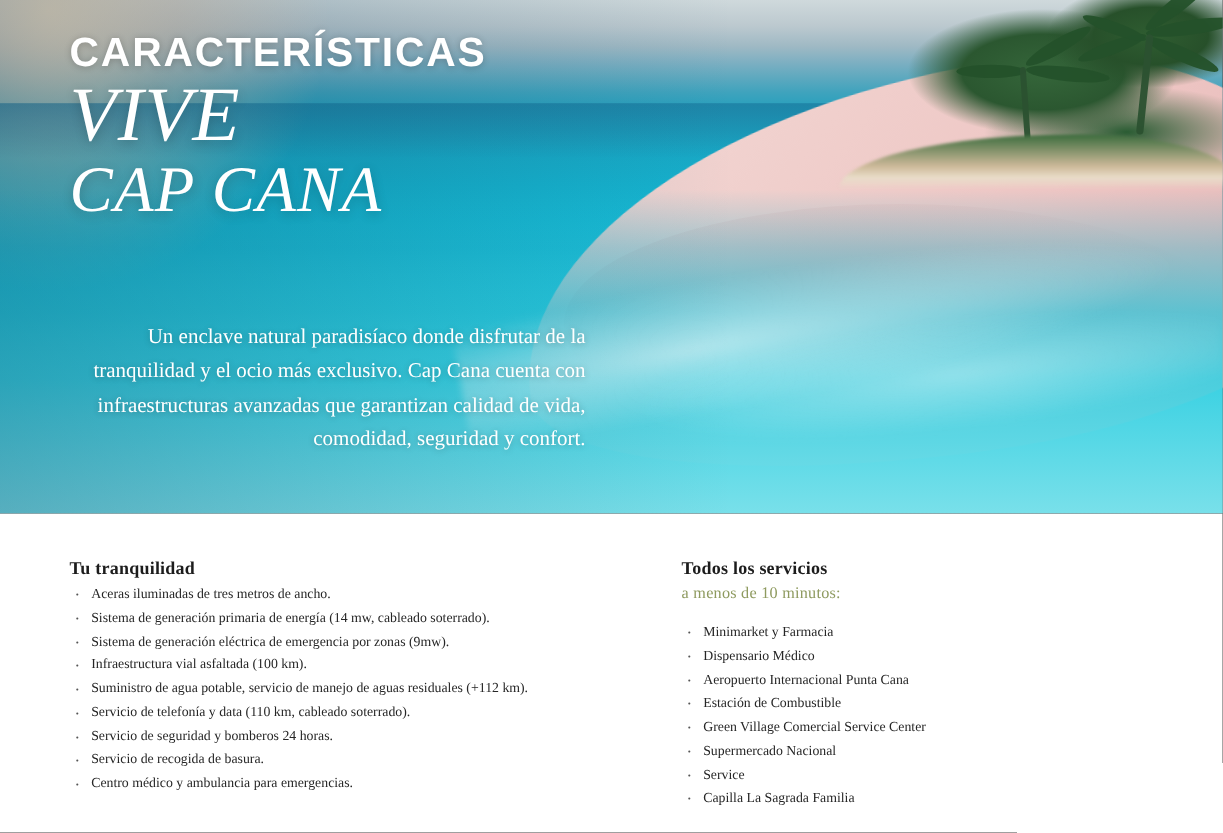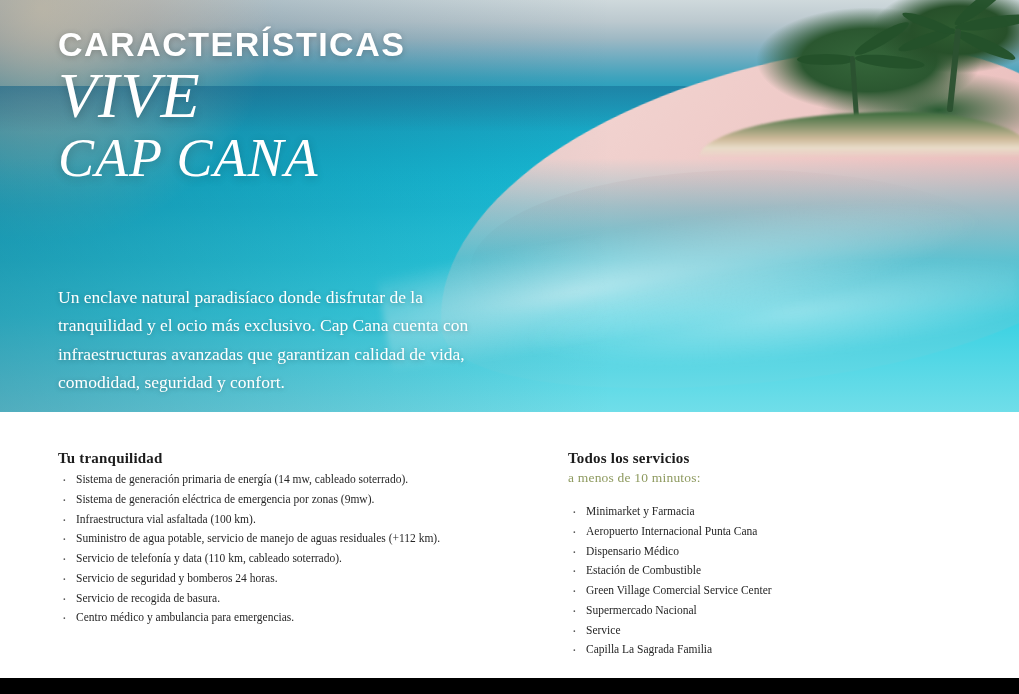--- a/index.html
+++ b/index.html
@@ -170,36 +170,37 @@
     letter-spacing: 1px;
     text-shadow: 0 2px 10px rgba(0,0,0,0.20);
   }
   .big-line.second {
     font-size: 54px;
     margin-top: 4px;
   }
   .hero-paragraph {
     position: absolute;
     left: 58px;
-    top: 283px;
+    top: 266px;
     width: 430px;
     color: #ffffff;
     font-family: "Liberation Serif", serif;
     font-size: 17.5px;
     line-height: 1.62;
     text-shadow: 0 1px 5px rgba(0,0,0,0.25);
     z-index: 5;
     margin: 0;
+    text-align: right;
   }
 
   
   .content {
     position: absolute;
     left: 0;
-    top: 412px;
+    top: 428px;
     width: 1019px;
     height: 266px;
     background: #ffffff;
   }
   .col {
     position: absolute;
     top: 38px;
   }
   .col-left { left: 58px; width: 460px; }
   .col-right { left: 568px; width: 420px; }
@@ -276,39 +277,40 @@
     </div>
 
     <p class="hero-paragraph">Un enclave natural paradisíaco donde disfrutar de la tranquilidad y el ocio más exclusivo. Cap Cana cuenta con infraestructuras avanzadas que garantizan calidad de vida, comodidad, seguridad y confort.</p>
   </div>
 
   <div class="content">
 
     <div class="col col-left">
       <h3 class="col-title">Tu tranquilidad</h3>
       <ul class="bullets">
+        <li>Aceras iluminadas de tres metros de ancho.</li>
         <li>Sistema de generación primaria de energía (14 mw, cableado soterrado).</li>
         <li>Sistema de generación eléctrica de emergencia por zonas (9mw).</li>
         <li>Infraestructura vial asfaltada (100 km).</li>
         <li>Suministro de agua potable, servicio de manejo de aguas residuales (+112 km).</li>
         <li>Servicio de telefonía y data (110 km, cableado soterrado).</li>
         <li>Servicio de seguridad y bomberos 24 horas.</li>
         <li>Servicio de recogida de basura.</li>
         <li>Centro médico y ambulancia para emergencias.</li>
 
       </ul>
     </div>
 
     <div class="col col-right">
       <h3 class="col-title">Todos los servicios</h3>
       <div class="col-sub">a menos de 10 minutos:</div>
       <ul class="bullets">
         <li>Minimarket y Farmacia</li>
+        <li>Dispensario Médico</li>
         <li>Aeropuerto Internacional Punta Cana</li>
-        <li>Dispensario Médico</li>
         <li>Estación de Combustible</li>
         <li>Green Village Comercial Service Center</li>
         <li>Supermercado Nacional</li>
         <li>Service</li>
         <li>Capilla La Sagrada Familia</li>
       </ul>
     </div>
 
   </div>
 </div>

